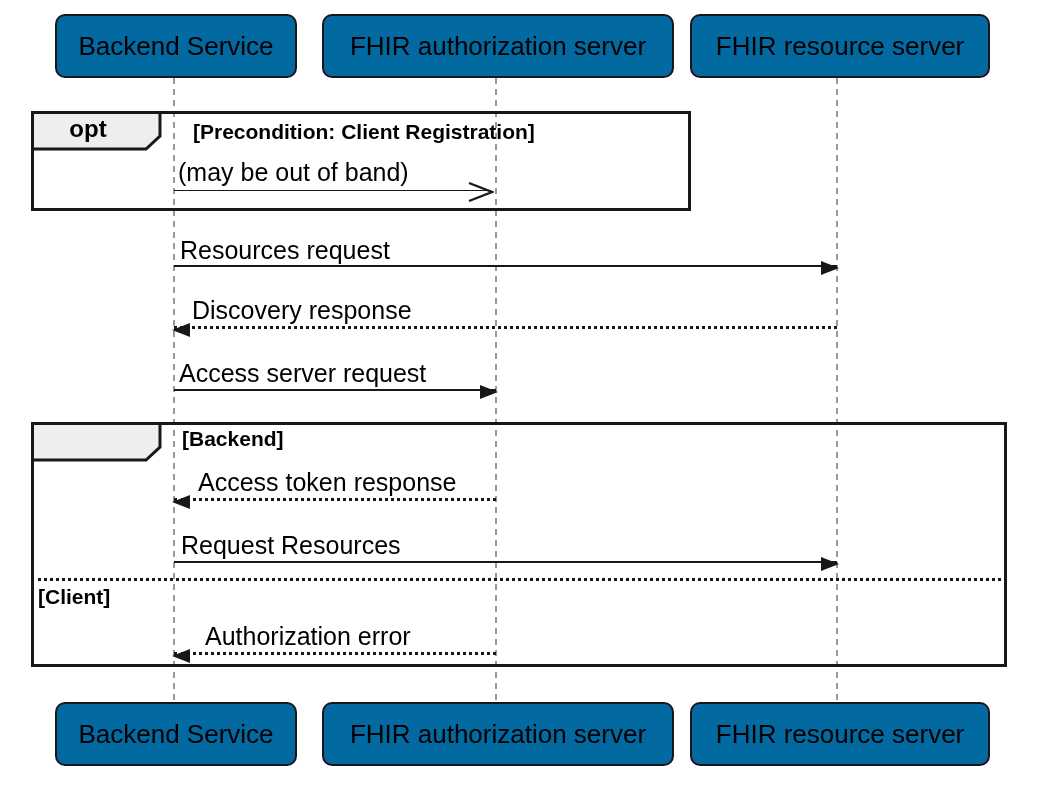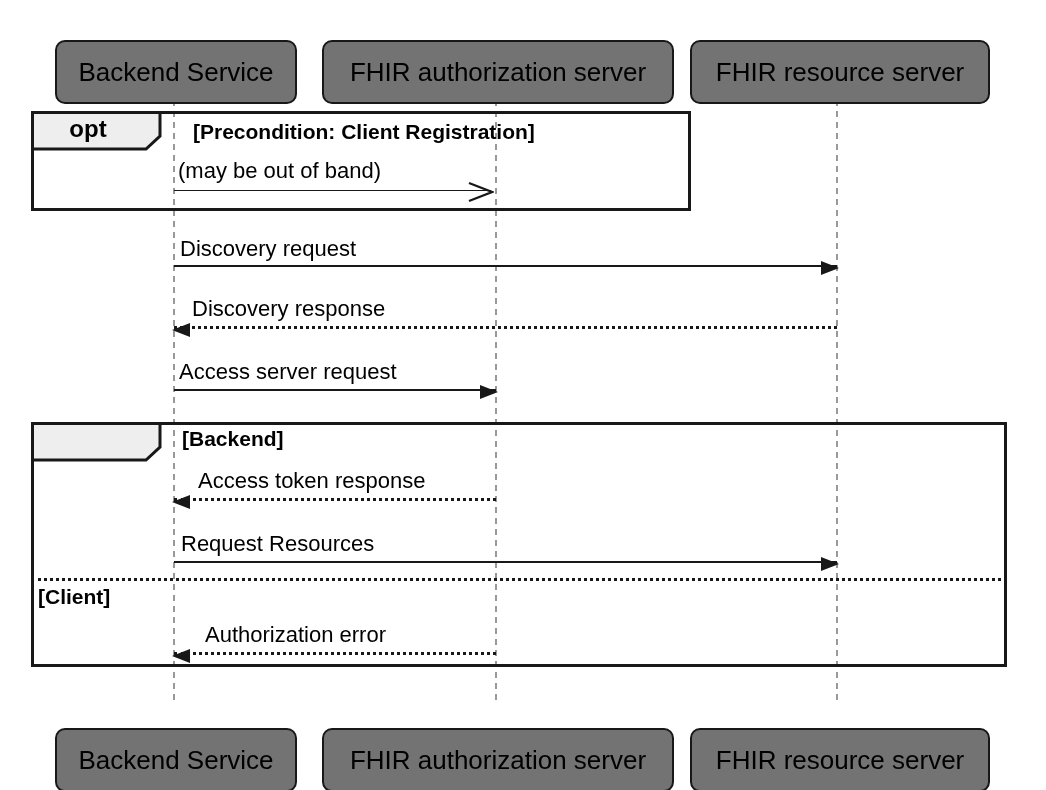--- a/index.html
+++ b/index.html
@@ -14,27 +14,26 @@
   
   .lifeline{
     position:absolute;
     width:2px;top:78px;height:624px;
     background:repeating-linear-gradient(to bottom,#999999 0 6px,transparent 6px 11px);
   }
   
   .participant{
     position:absolute;
     height:60px;
-    background:#737373;
+    background:#0369a1;
     border:2px solid #181818;
     border-radius:10px;
     display:flex;align-items:center;justify-content:center;
     font-size:26px;
     white-space:nowrap;
-    margin-top:26px;
   }
   
   .frag{
     position:absolute;
     border:3px solid #181818;
     background:transparent;
   }
   .frag-pentagon{position:absolute;left:-3px;top:-3px;}
   .frag-operator{
     position:absolute;left:-3px;top:-3px;width:114px;height:36px;
@@ -47,21 +46,21 @@
     white-space:nowrap;
     text-align:right;
   }
   .alt-divider{
     position:absolute;
     height:0;border-top:3px dotted #181818;
   }
   
   .msg-label{
     position:absolute;
-    font-size:22px;
+    font-size:25px;
     white-space:nowrap;
   }
   .msg-line{position:absolute;height:0;border-top:2px solid #181818;}
   .msg-line.dotted{border-top:3px dotted #181818;}
   .head-right{
     position:absolute;right:-2px;top:-6px;width:0;height:0;
     border-top:7px solid transparent;border-bottom:7px solid transparent;
     border-left:18px solid #181818;
   }
   .head-left{
@@ -95,21 +94,21 @@
   <div>
     <div class="msg-label" style="left:178px;top:158px">(may be out of band)</div>
     <div class="msg-line" style="left:174px;top:190px;width:317px;border-top-width:1.5px">
       <svg class="head-open" width="28" height="22" viewBox="0 0 28 22">
         <polyline points="3,2 26,11 3,20" fill="none" stroke="#181818" stroke-width="2.2"></polyline>
       </svg>
     </div>
   </div>
 
   <div>
-    <div class="msg-label" style="left:180px;top:236px">Discovery request</div>
+    <div class="msg-label" style="left:180px;top:236px">Resources request</div>
     <div class="msg-line" style="left:174px;top:265px;width:663px">
       <span class="head-right"></span>
     </div>
   </div>
 
   <div>
     <div class="msg-label" style="left:192px;top:296px">Discovery response</div>
     <div class="msg-line dotted" style="left:174px;top:326px;width:663px">
       <span class="head-left"></span>
     </div>

